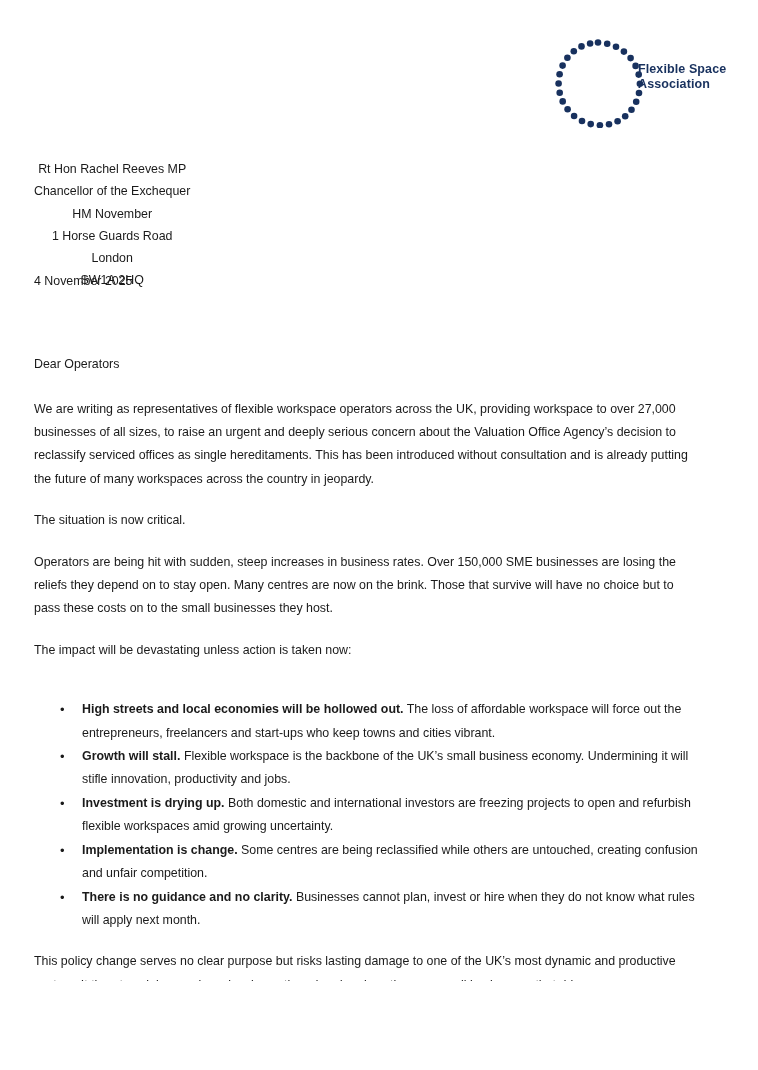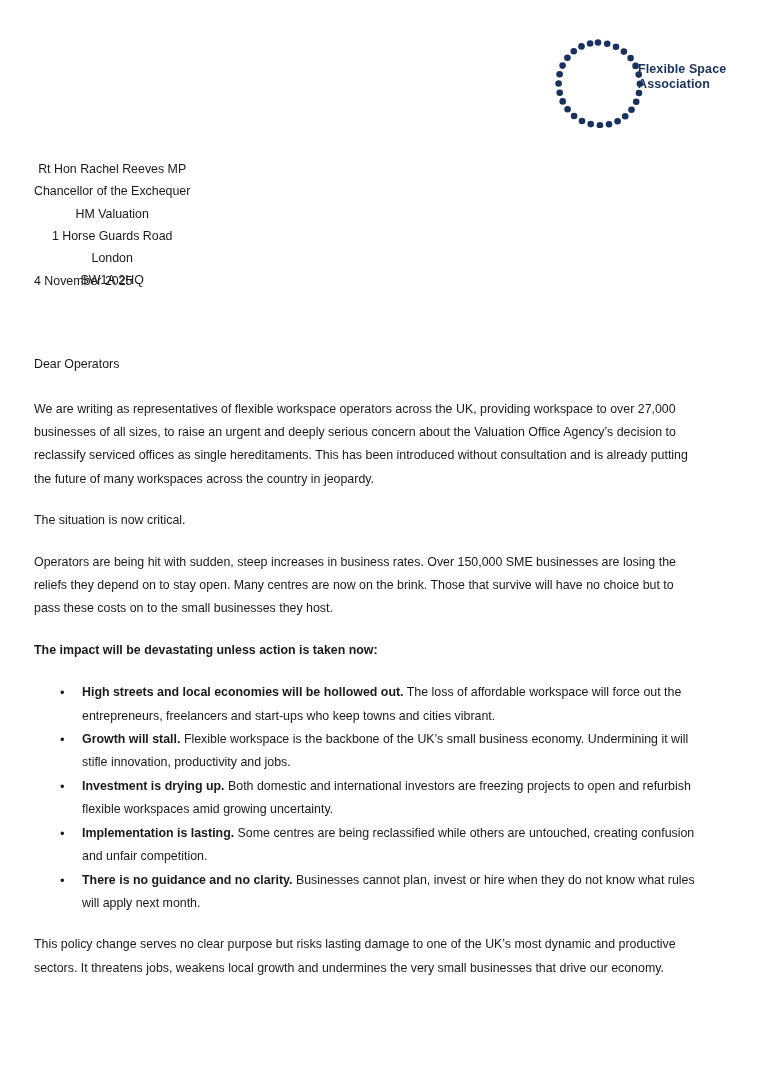--- a/index.html
+++ b/index.html
@@ -81,22 +81,21 @@
     left: 34px;
     top: 398px;
     width: 665px;
     font-size: 12.4px;
     line-height: 23.2px;
   }
   .body-block p {
     margin: 0 0 18.5px 0;
   }
   .body-block p.tight {
-    margin-bottom: 18px;
-    font-weight: bold;
+    margin-bottom: 35px;
   }
 
   ul.bullets {
     margin: 0 0 18px 0;
     padding: 0 0 0 46px;
     list-style: none;
   }
   ul.bullets li {
     position: relative;
     margin: 0 0 0.5px 0;
@@ -160,21 +159,21 @@
     </div>
     <div class="logo-text">
       <div>Flexible Space</div>
       <div>Association</div>
     </div>
   </div>
 
   <div class="address">
     <div>Rt Hon Rachel Reeves MP</div>
     <div>Chancellor of the Exchequer</div>
-    <div>HM Valuation</div>
+    <div>HM November</div>
     <div>1 Horse Guards Road</div>
     <div>London</div>
     <div>SW1A 2HQ</div>
   </div>
 
   <div class="date">4 November 2025</div>
 
   <div class="salutation">Dear Operators</div>
 
   <div class="body-block">
@@ -189,21 +188,21 @@
       <li>
         <span class="b">High streets and local economies will be hollowed out.</span><span> The loss of affordable workspace will force out the entrepreneurs, freelancers and start-ups who keep towns and cities vibrant.</span>
       </li>
       <li>
         <span class="b">Growth will stall.</span><span> Flexible workspace is the backbone of the UK’s small business economy. Undermining it will stifle innovation, productivity and jobs.</span>
       </li>
       <li>
         <span class="b">Investment is drying up.</span><span> Both domestic and international investors are freezing projects to open and refurbish flexible workspaces amid growing uncertainty.</span>
       </li>
       <li>
-        <span class="b">Implementation is lasting.</span><span> Some centres are being reclassified while others are untouched, creating confusion and unfair competition.</span>
+        <span class="b">Implementation is change.</span><span> Some centres are being reclassified while others are untouched, creating confusion and unfair competition.</span>
       </li>
       <li>
         <span class="b">There is no guidance and no clarity.</span><span> Businesses cannot plan, invest or hire when they do not know what rules will apply next month.</span>
       </li>
     </ul>
 
     <p>This policy change serves no clear purpose but risks lasting damage to one of the UK’s most dynamic and productive sectors. It threatens jobs, weakens local growth and undermines the very small businesses that drive our economy.</p>
   </div>
 
 </div>

